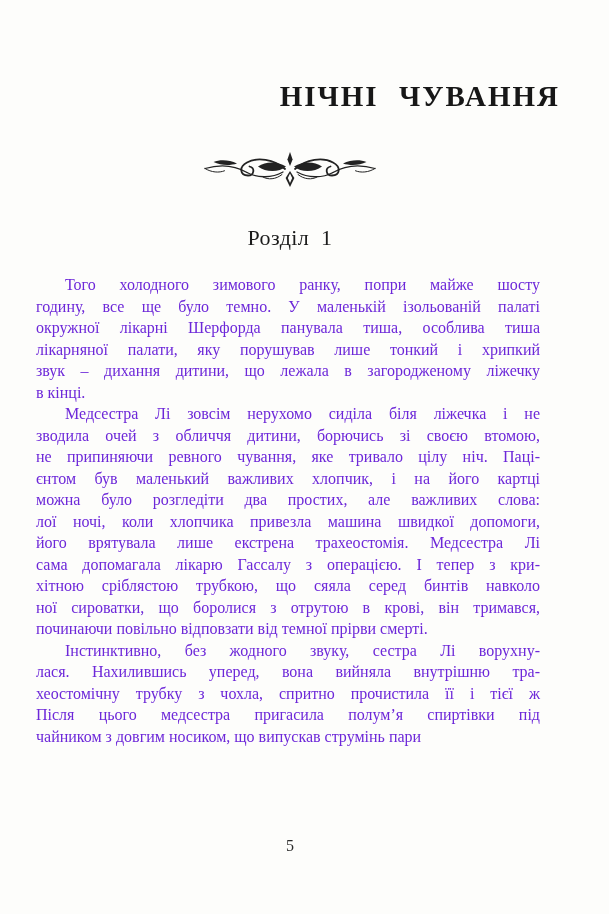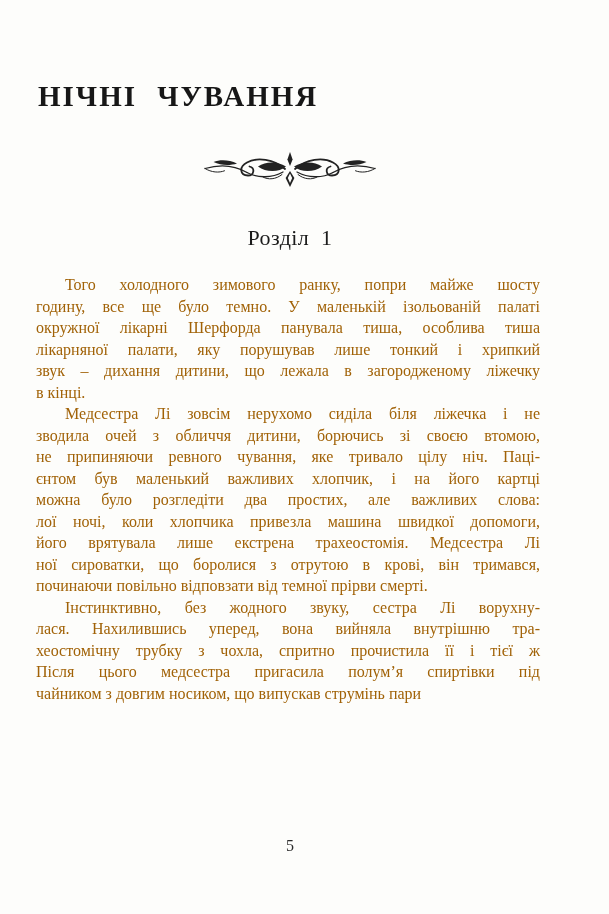--- a/index.html
+++ b/index.html
@@ -10,23 +10,23 @@
   }
   .page {
     position: relative;
     width: 609px; height: 914px;
     background: #fdfdfb;
     color: #1d1d1d;
     overflow: hidden;
   }
   .title {
     position: absolute;
-    top: 80px; left: 38px; width: 508px;
+    top: 80px; left: 52px; width: 508px;
     margin: 0;
-    text-align: left;
+    text-align: right;
     font-size: 29px;
     font-weight: 700;
     letter-spacing: 2px;
     word-spacing: 11px;
     color: #171717;
   }
   .ornament {
     position: absolute;
     top: 152px; left: 36px; width: 508px;
     text-align: center;
@@ -41,21 +41,21 @@
     font-weight: 400;
     word-spacing: 6px;
     letter-spacing: 0.4px;
     color: #1b1b1b;
   }
   .body-text {
     position: absolute;
     top: 274px; left: 36px; width: 504px;
     font-size: 16px;
     line-height: 21.5px;
-    color: #a16207;
+    color: #6d28d9;
   }
   .para { margin: 0; }
   .line {
     display: block;
     text-align: justify;
     text-align-last: justify;
     -moz-text-align-last: justify;
     white-space: normal;
   }
   .line.first { text-indent: 29px; }
@@ -117,20 +117,22 @@
         <span class="line end">в кінці.</span>
       </p>
       <p class="para">
         <span class="line first">Медсестра Лі зовсім нерухомо сиділа біля ліжечка і не</span>
         <span class="line">зводила очей з обличчя дитини, борючись зі своєю втомою,</span>
         <span class="line">не припиняючи ревного чування, яке тривало цілу ніч. Паці-</span>
         <span class="line">єнтом був маленький важливих хлопчик, і на його картці</span>
         <span class="line">можна було розгледіти два простих, але важливих слова:</span>
         <span class="line">лої ночі, коли хлопчика привезла машина швидкої допомоги,</span>
         <span class="line">його врятувала лише екстрена трахеостомія. Медсестра Лі</span>
+        <span class="line">сама допомагала лікарю Гассалу з операцією. І тепер з кри-</span>
+        <span class="line">хітною сріблястою трубкою, що сяяла серед бинтів навколо</span>
         <span class="line">ної сироватки, що боролися з отрутою в крові, він тримався,</span>
         <span class="line end">починаючи повільно відповзати від темної прірви смерті.</span>
       </p>
       <p class="para">
         <span class="line first">Інстинктивно, без жодного звуку, сестра Лі ворухну-</span>
         <span class="line">лася. Нахилившись уперед, вона вийняла внутрішню тра-</span>
         <span class="line">хеостомічну трубку з чохла, спритно прочистила її і тієї ж</span>
         <span class="line">Після цього медсестра пригасила полум’я спиртівки під</span>
         <span class="line end">чайником з довгим носиком, що випускав струмінь пари</span>
       </p>

